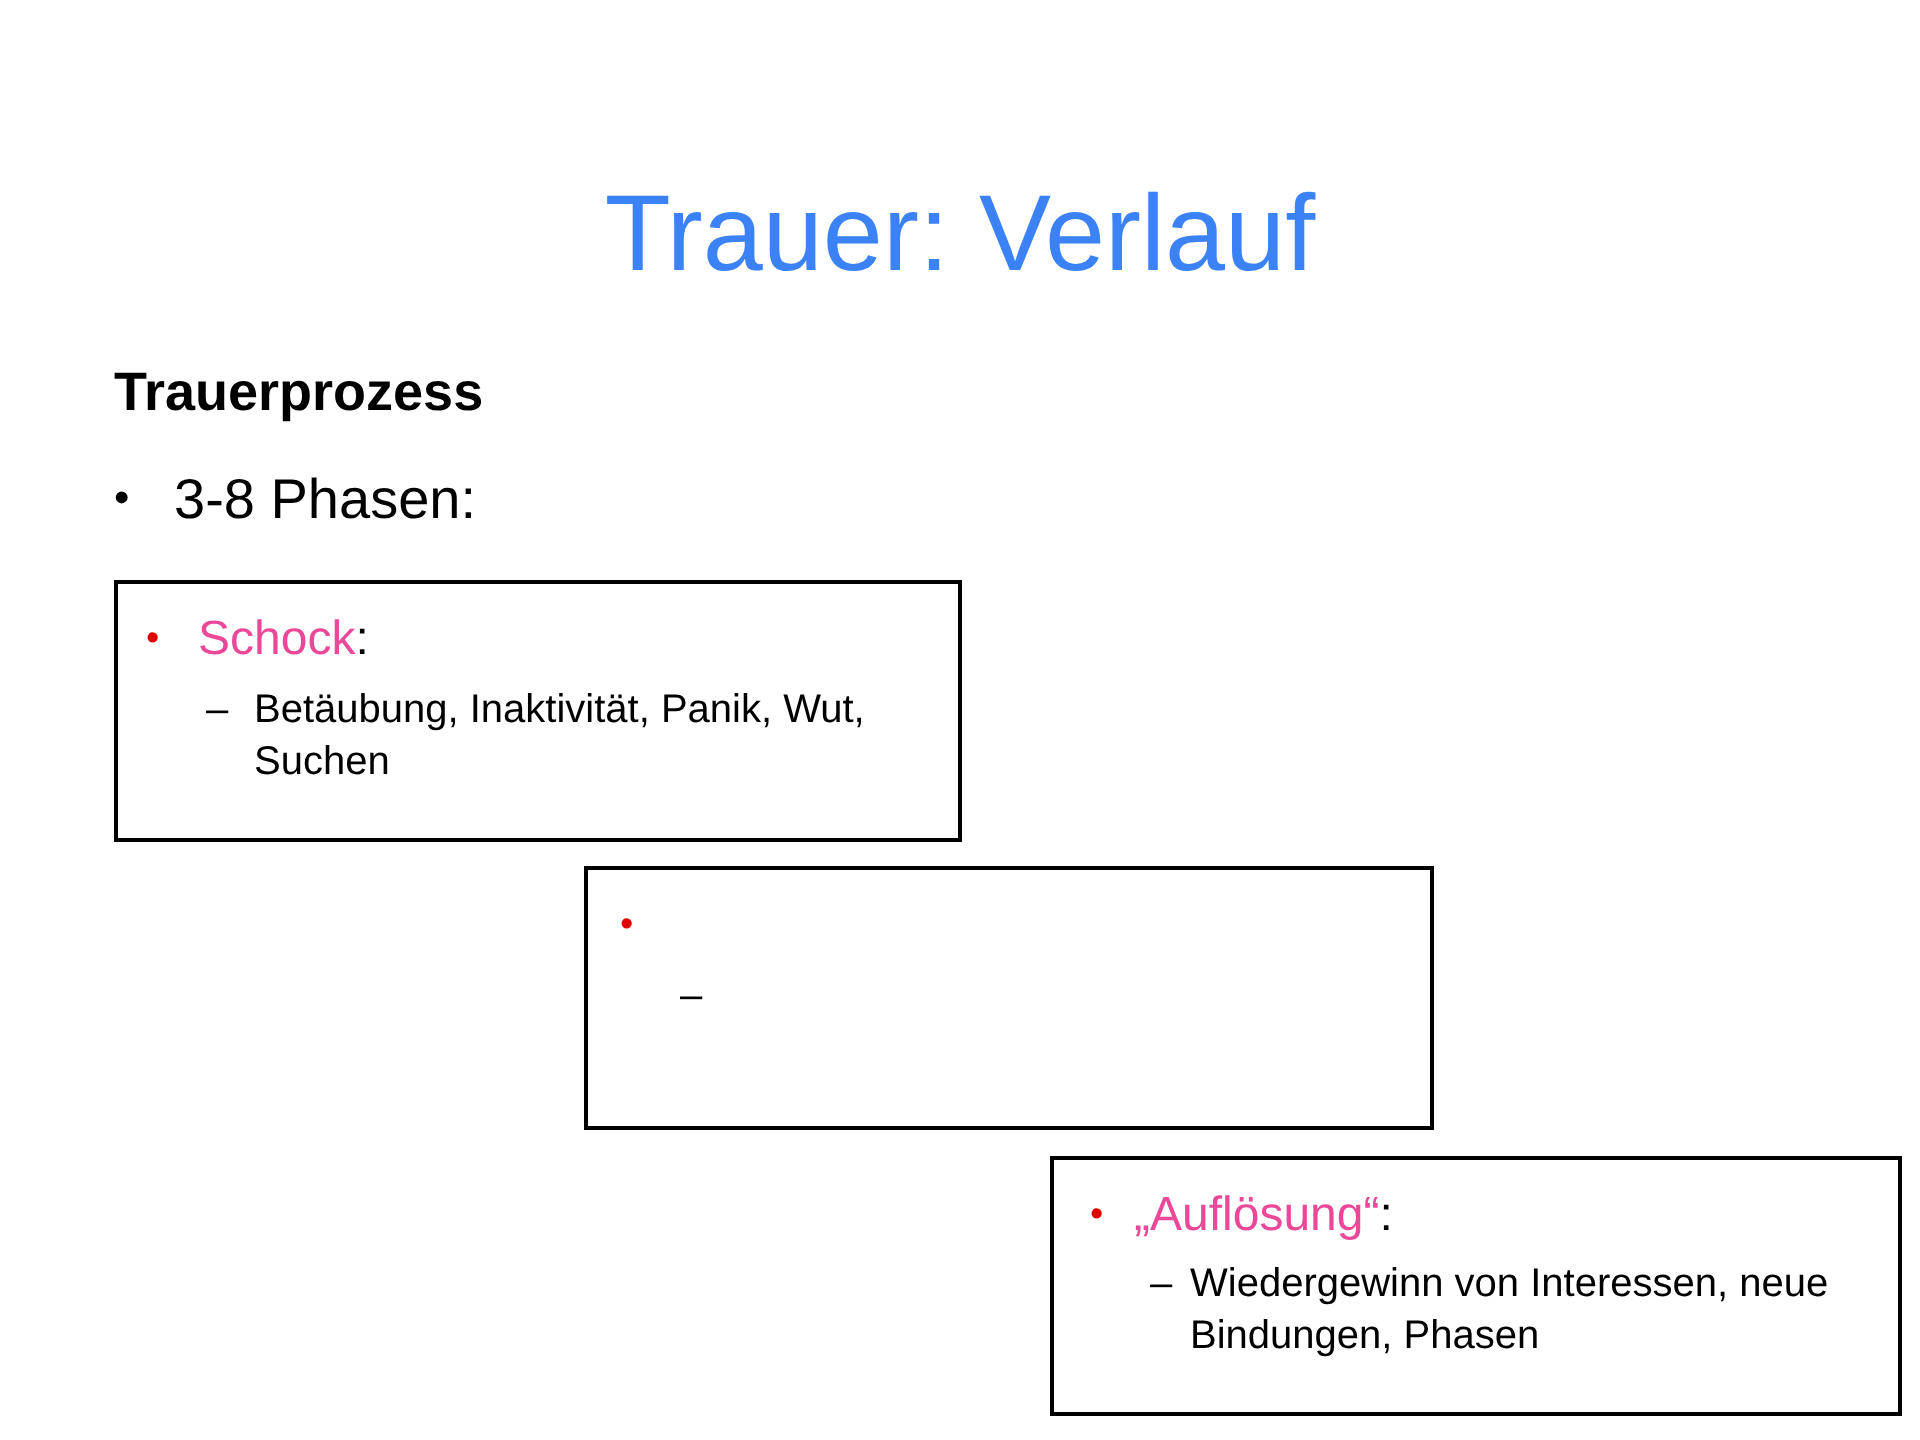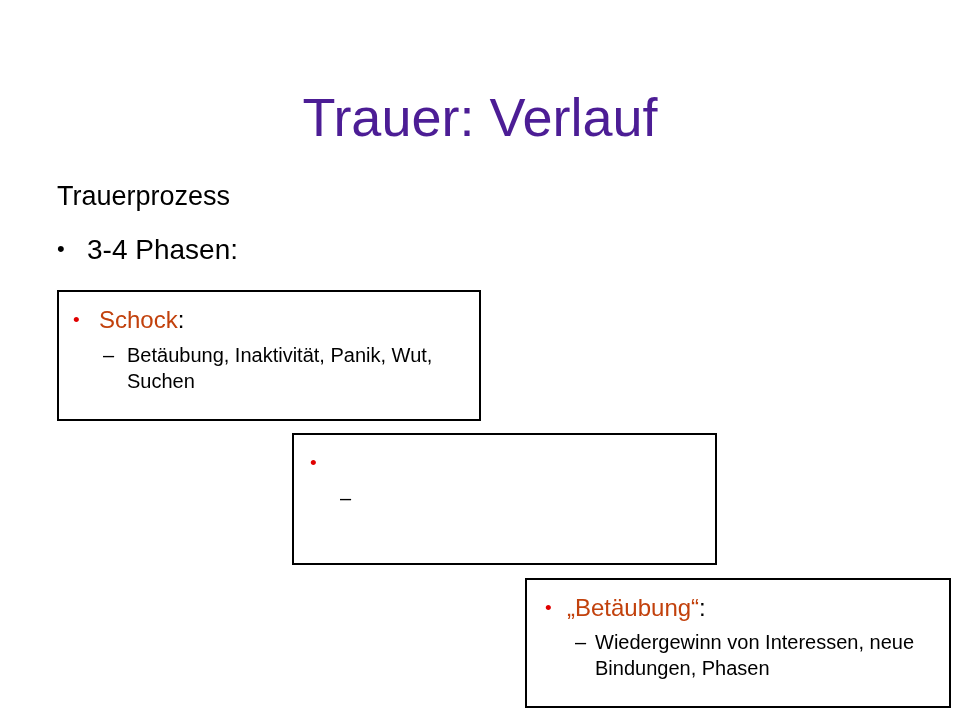--- a/index.html
+++ b/index.html
@@ -23,30 +23,30 @@
   #slide-title {
     position: absolute;
     left: 0;
     top: 52px;
     width: 960px;
     text-align: center;
     font-size: 54px;
     font-weight: normal;
     line-height: 1.1;
     letter-spacing: 0px;
-    color: #4c1d95;
+    color: #3b82f6;
   }
 
   
   #subhead {
     position: absolute;
     left: 57px;
     top: 181px;
     font-size: 27px;
-    font-weight: normal;
+    font-weight: bold;
     line-height: 1.15;
     color: #000000;
   }
 
   .lvl1 {
     position: absolute;
     display: flex;
     align-items: flex-start;
     font-size: 28px;
     line-height: 1.2;
@@ -100,21 +100,21 @@
     width: 40px;
     flex: 0 0 40px;
     text-align: left;
     padding-left: 14px;
     box-sizing: border-box;
     color: #E00000;
     font-size: 19px;
     line-height: 1.5;
   }
   .box-head .head-text {
-    color: #c2410c;
+    color: #ec4899;
   }
   .box-head .head-colon {
     color: #000000;
   }
 
   .box-sub {
     display: flex;
     align-items: flex-start;
     font-size: 20px;
     line-height: 1.32;
@@ -143,21 +143,21 @@
 <body>
 
 <div id="slide">
 
   <h1 id="slide-title">Trauer: Verlauf</h1>
 
   <div id="subhead">Trauerprozess</div>
 
   <div class="lvl1" id="phasen-line">
     <span class="bullet">•</span>
-    <span class="lvl1-text">3-4 Phasen:</span>
+    <span class="lvl1-text">3-8 Phasen:</span>
   </div>
 
   <div class="phase-box" id="box-schock">
     <div class="box-head">
       <span class="bullet">•</span>
       <span><span class="head-text">Schock</span><span class="head-colon">:</span></span>
     </div>
     <div class="box-sub">
       <span class="dash">–</span>
       <span class="sub-text">Betäubung, Inaktivität, Panik, Wut, Suchen</span>
@@ -169,21 +169,21 @@
       <span class="bullet">•</span>
     </div>
     <div class="box-sub">
       <span class="dash">–</span>
     </div>
   </div>
 
   <div class="phase-box" id="box-aufloesung">
     <div class="box-head">
       <span class="bullet">•</span>
-      <span><span class="head-text">„Betäubung“</span><span class="head-colon">:</span></span>
+      <span><span class="head-text">„Auflösung“</span><span class="head-colon">:</span></span>
     </div>
     <div class="box-sub">
       <span class="dash">–</span>
       <span class="sub-text">Wiedergewinn von Interessen, neue Bindungen, Phasen</span>
     </div>
   </div>
 
 </div>
 
 </body></html>

